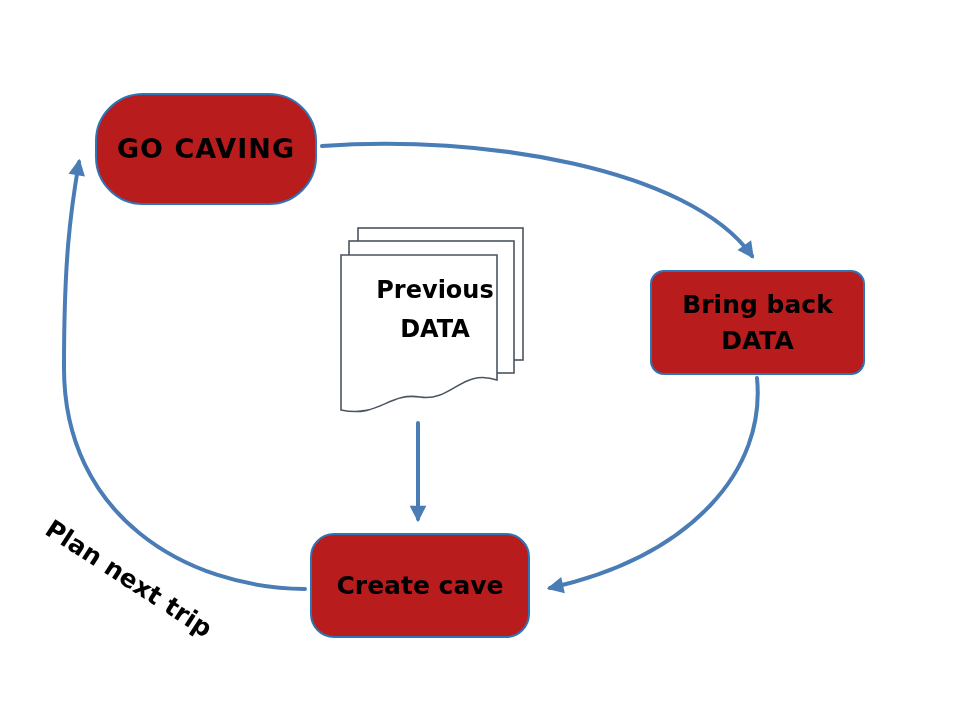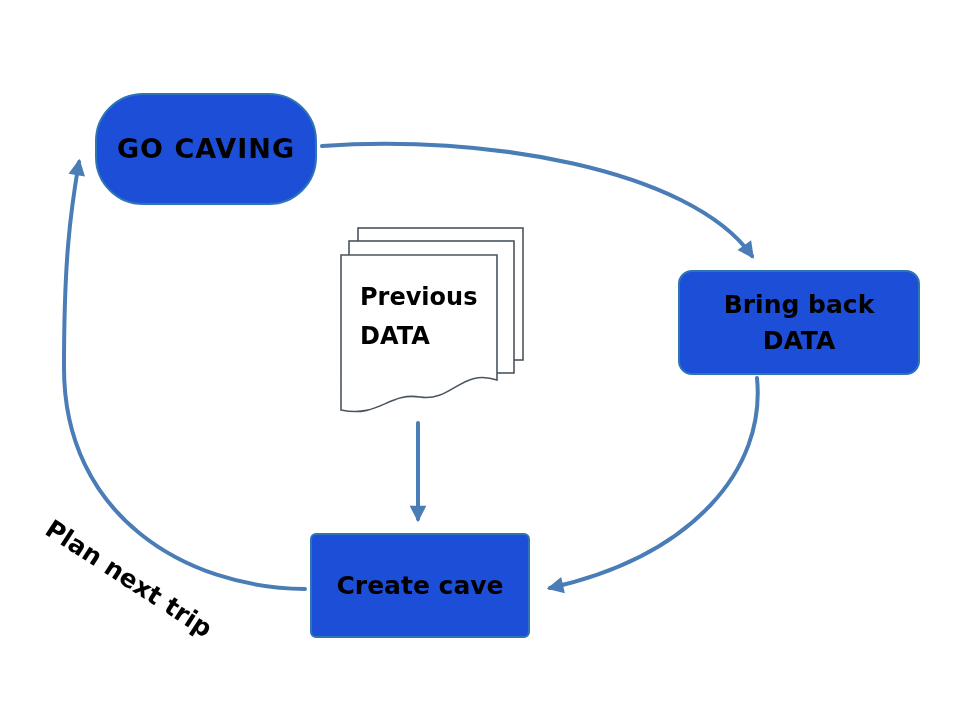--- a/index.html
+++ b/index.html
@@ -6,35 +6,35 @@
   body{
     width:960px;height:720px;position:relative;background:#ffffff;
     font-family:"DejaVu Sans","Liberation Sans",sans-serif;
     overflow:hidden;color:#000;
   }
   #canvas{position:absolute;inset:0;}
   svg.layer{position:absolute;left:0;top:0;pointer-events:none;}
   .edge{fill:none;stroke:var(--arrow,#4a7cb5);stroke-width:4;stroke-linecap:round;}
   .doc-page{fill:#ffffff;stroke:var(--doc-border,#4a5560);stroke-width:1.6;}
   .node{
-    position:absolute;background:#1d4ed8;
+    position:absolute;background:#b91c1c;
     border:2.5px solid var(--node-border,#2e75b6);
     display:flex;flex-direction:column;justify-content:center;align-items:center;
     box-sizing:border-box;text-align:center;
   }
   .node .line{font-size:25px;font-weight:600;line-height:36px;color:#000;}
   #node-go-caving{
     left:95px;top:93px;width:222px;height:112px;border-radius:48px;
   }
   #node-go-caving .line{font-size:27px;letter-spacing:1px;}
-  #node-bring-back{left:650px;top:270px;width:242px;height:105px;border-radius:14px;margin-left:28px;}
-  #node-create-surveys{left:310px;top:533px;width:220px;height:105px;border-radius:6px;}
+  #node-bring-back{left:650px;top:270px;width:215px;height:105px;border-radius:14px;}
+  #node-create-surveys{left:310px;top:533px;width:220px;height:105px;border-radius:24px;}
   #doc-text{
-    position:absolute;left:360px;top:278px;width:150px;
-    font-size:24px;font-weight:600;line-height:39px;text-align:left;
+    position:absolute;left:360px;top:271px;width:150px;
+    font-size:24px;font-weight:600;line-height:39px;text-align:center;
   }
   #edge-label-plan{
     position:absolute;left:56px;top:514px;
     font-size:25px;font-weight:600;white-space:nowrap;
     transform:rotate(33deg);transform-origin:left top;
   }
 </style>
 </head>
 <body style="background: rgb(255, 255, 255);">
 

